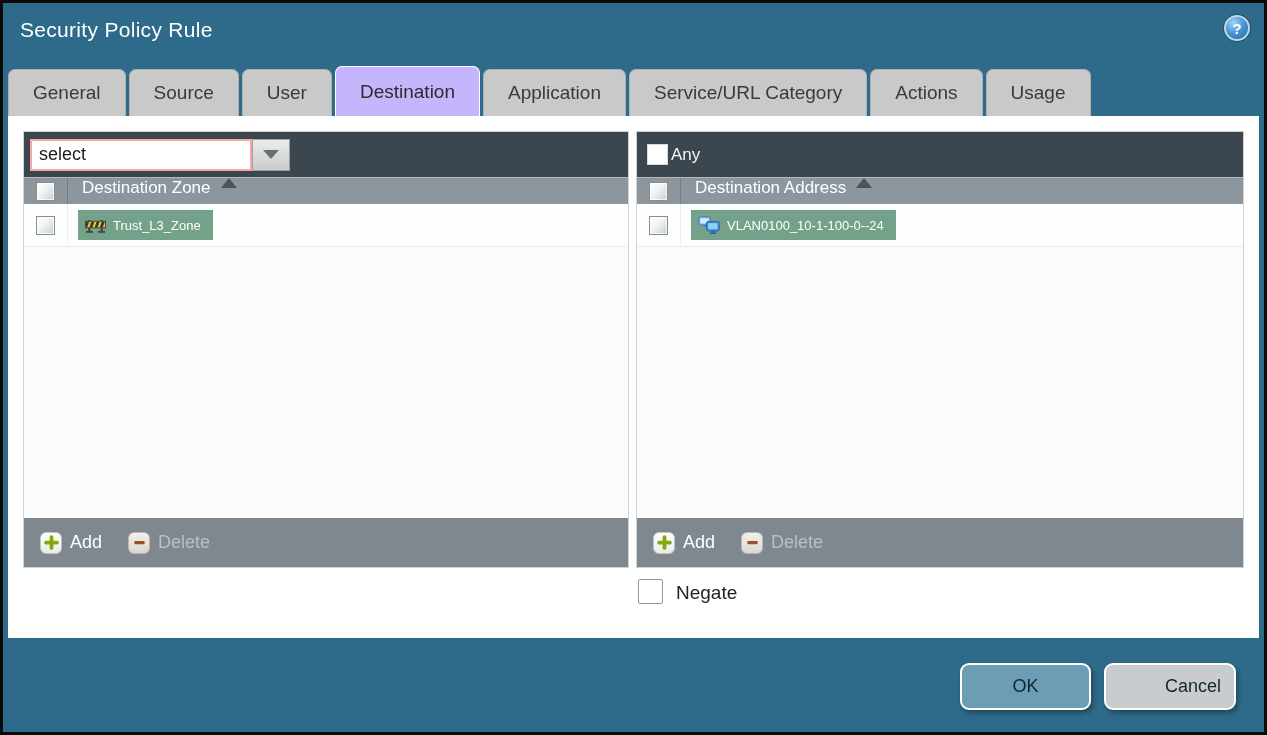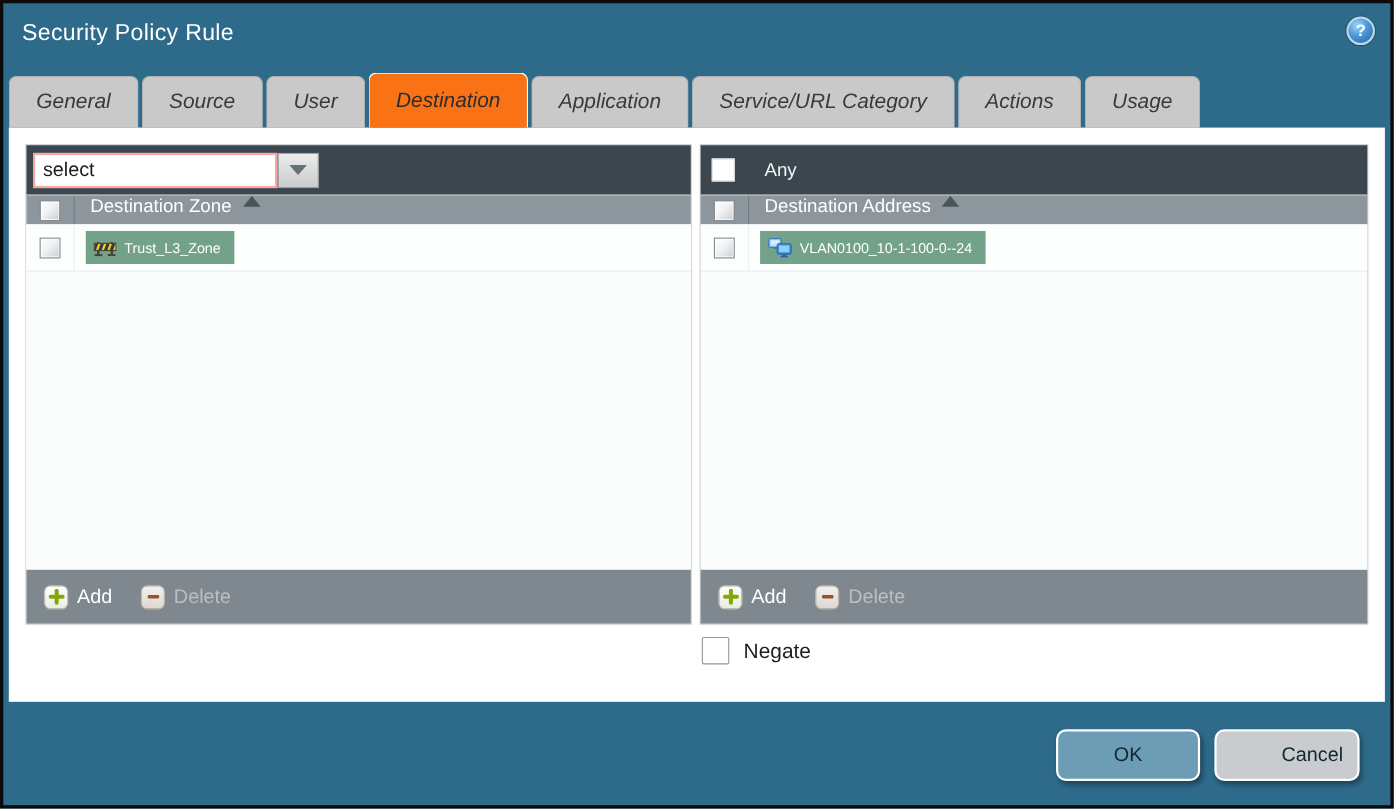--- a/index.html
+++ b/index.html
@@ -32,24 +32,24 @@
   .tabs{
     position:absolute; left:5px; top:63px; right:5px; height:50px;
     display:flex; align-items:flex-end;
   }
   .tab{
     height:47px; display:flex; align-items:center;
     padding:0 24px; margin-right:3px;
     background:#c9c9c9; color:#3a3a3a;
     font-size:19px; border-radius:7px 7px 0 0;
     border:1px solid #b0b0b0; border-bottom:none;
-    cursor:pointer; white-space:nowrap;font-style:italic;
+    cursor:pointer; white-space:nowrap;
   }
   .tab.active{
-    background:#f97316; color:#2d2d2d; height:50px;
+    background:#c4b5fd; color:#2d2d2d; height:50px;
     border-color:#ffffff; z-index:3;
   }
 
   
   .content{
     position:absolute; left:5px; top:113px; width:1251px; height:522px;
     background:#ffffff; z-index:2;
   }
 
   .panel{
@@ -75,21 +75,21 @@
     width:38px; height:32px; border:1px solid #9aa0a4;
     background:linear-gradient(#ececec,#c9cccd);
     display:flex; align-items:center; justify-content:center; cursor:pointer;
   }
   .chevron-down-icon{
     width:0; height:0;
     border-left:8px solid transparent; border-right:8px solid transparent;
     border-top:9px solid #667077;
   }
 
-  .any-wrap{ display:flex; align-items:center; gap:27px; padding-left:4px; }
+  .any-wrap{ display:flex; align-items:center; gap:3px; padding-left:4px; }
   .cb-plain{
     width:21px; height:21px; background:#ffffff; border:1px solid #d8dadb;
     cursor:pointer;
   }
   .any-label{ color:#f2f4f5; font-size:17px; }
 
   
   .panel-header{
     height:27px; background:#8d969d; border-top:1px solid #b2b8bc;
     display:flex; align-items:flex-start; flex:0 0 auto; cursor:pointer;

